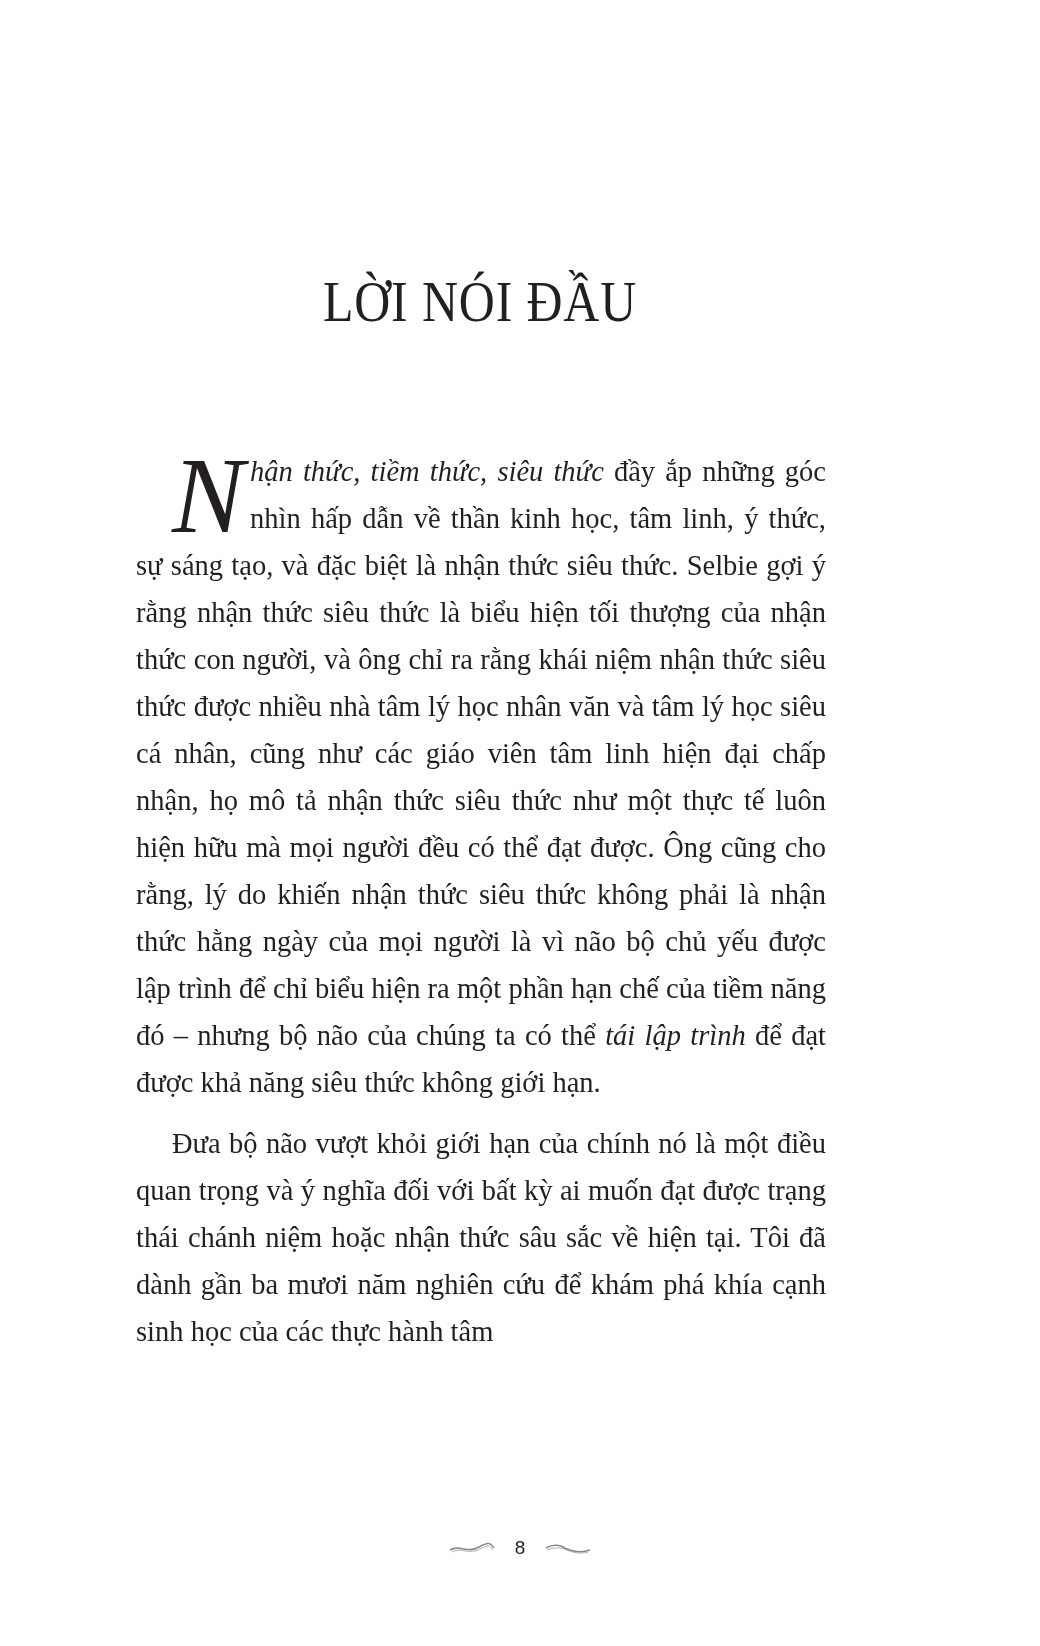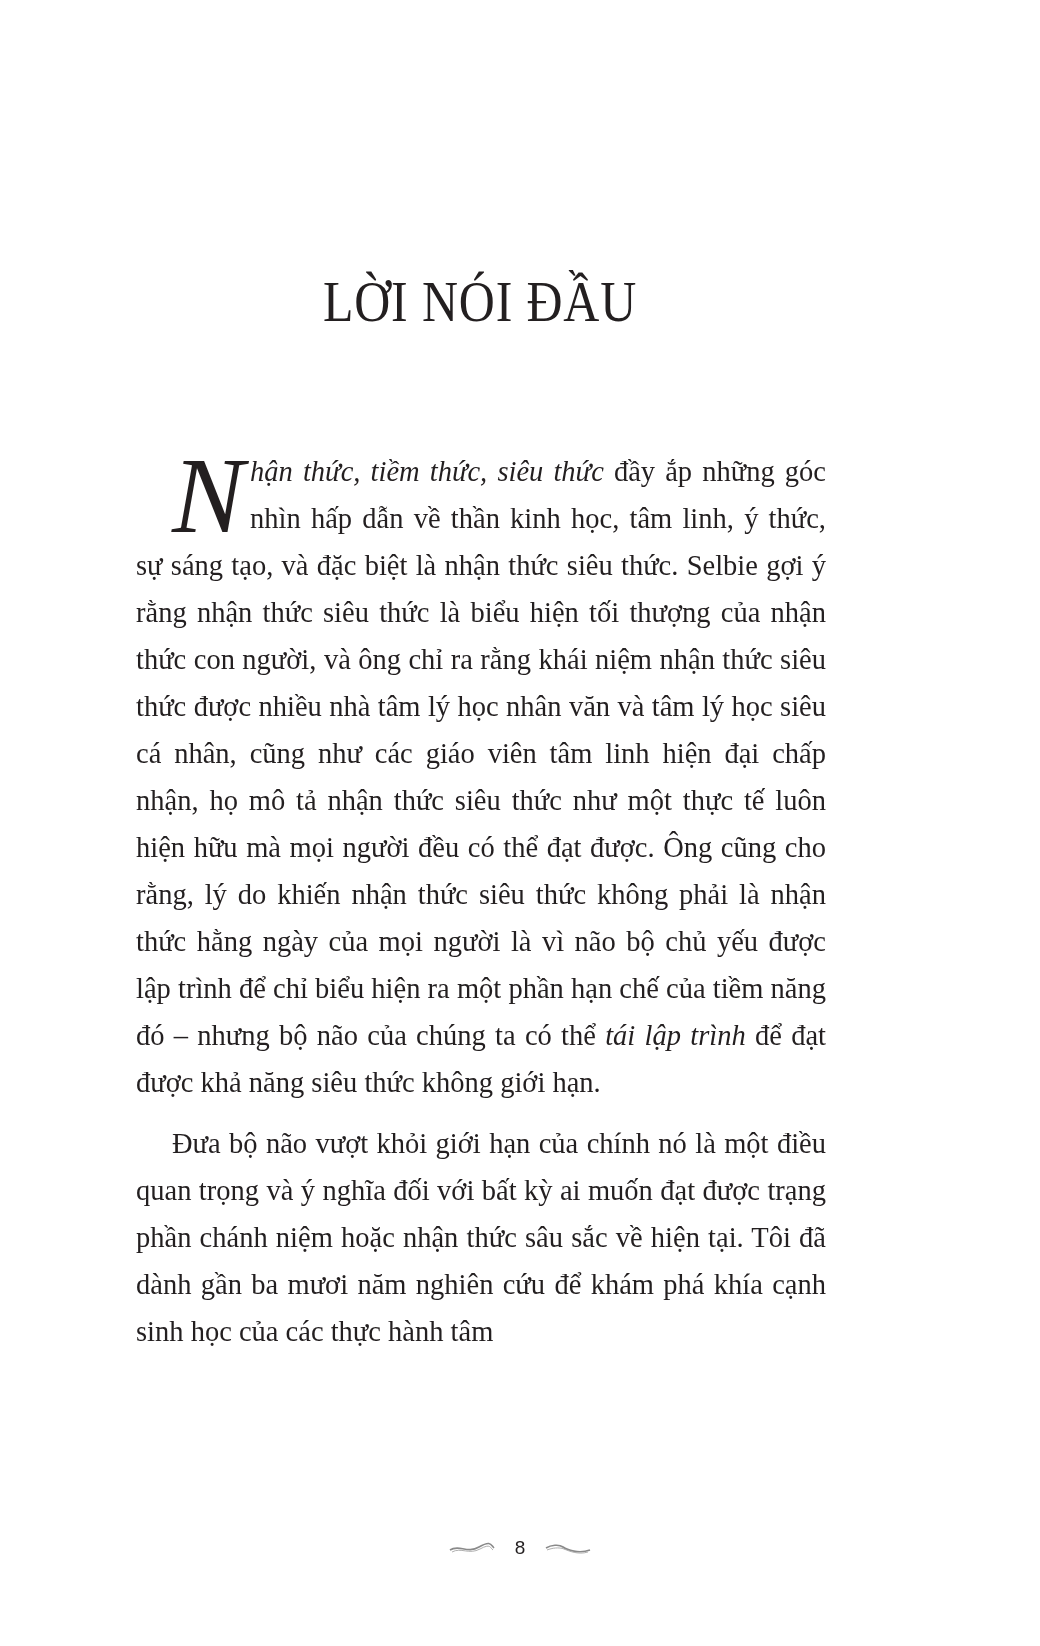--- a/index.html
+++ b/index.html
@@ -93,21 +93,21 @@
 </head>
 <body>
 
 <div class="page">
 
   <h1 class="chapter-title">LỜI NÓI ĐẦU</h1>
 
   <div class="body-text">
     <p class="para1"><span class="dropcap">N</span><em>hận thức, tiềm thức, siêu thức</em><span> đầy ắp những góc nhìn hấp dẫn về thần kinh học, tâm linh, ý thức, sự sáng tạo, và đặc biệt là nhận thức siêu thức. Selbie gợi ý rằng nhận thức siêu thức là biểu hiện tối thượng của nhận thức con người, và ông chỉ ra rằng khái niệm nhận thức siêu thức được nhiều nhà tâm lý học nhân văn và tâm lý học siêu cá nhân, cũng như các giáo viên tâm linh hiện đại chấp nhận, họ mô tả nhận thức siêu thức như một thực tế luôn hiện hữu mà mọi người đều có thể đạt được. Ông cũng cho rằng, lý do khiến nhận thức siêu thức không phải là nhận thức hằng ngày của mọi người là vì não bộ chủ yếu được lập trình để chỉ biểu hiện ra một phần hạn chế của tiềm năng đó – nhưng bộ não của chúng ta có thể </span><em>tái lập trình</em><span> để đạt được khả năng siêu thức không giới hạn.</span></p>
 
-    <p class="para2">Đưa bộ não vượt khỏi giới hạn của chính nó là một điều quan trọng và ý nghĩa đối với bất kỳ ai muốn đạt được trạng phần chánh niệm hoặc nhận thức sâu sắc về hiện tại. Tôi đã dành gần ba mươi năm nghiên cứu để khám phá khía cạnh sinh học của các thực hành tâm</p>
+    <p class="para2">Đưa bộ não vượt khỏi giới hạn của chính nó là một điều quan trọng và ý nghĩa đối với bất kỳ ai muốn đạt được trạng thái chánh niệm hoặc nhận thức sâu sắc về hiện tại. Tôi đã dành gần ba mươi năm nghiên cứu để khám phá khía cạnh sinh học của các thực hành tâm</p>
   </div>
 
   <div class="footer">
     <span class="ornament">
       <svg width="46" height="14" viewBox="0 0 46 14">
         <path d="M1 9 C 10 3, 18 13, 30 6 S 42 4, 45 7" stroke="#8a8a8a" stroke-width="1.6" fill="none"></path>
         <path d="M3 11 C 12 6, 20 14, 31 8 S 41 7, 44 9" stroke="#b0b0b0" stroke-width="1" fill="none"></path>
       </svg>
     </span>
     <span class="page-number">8</span>

